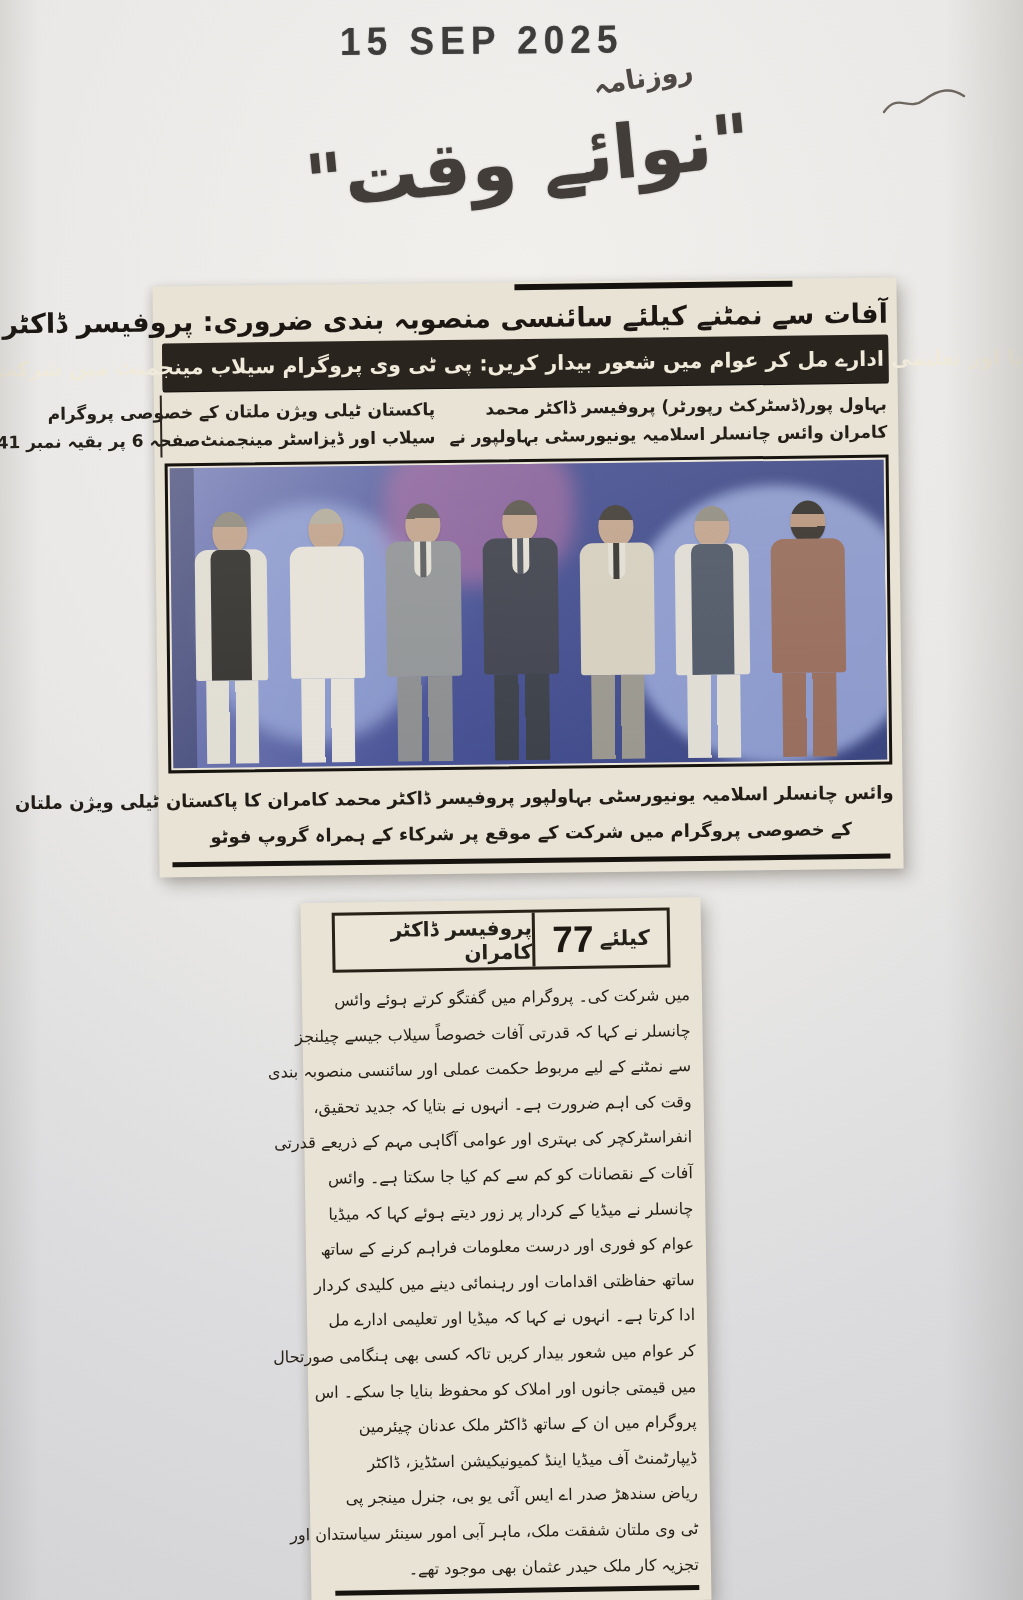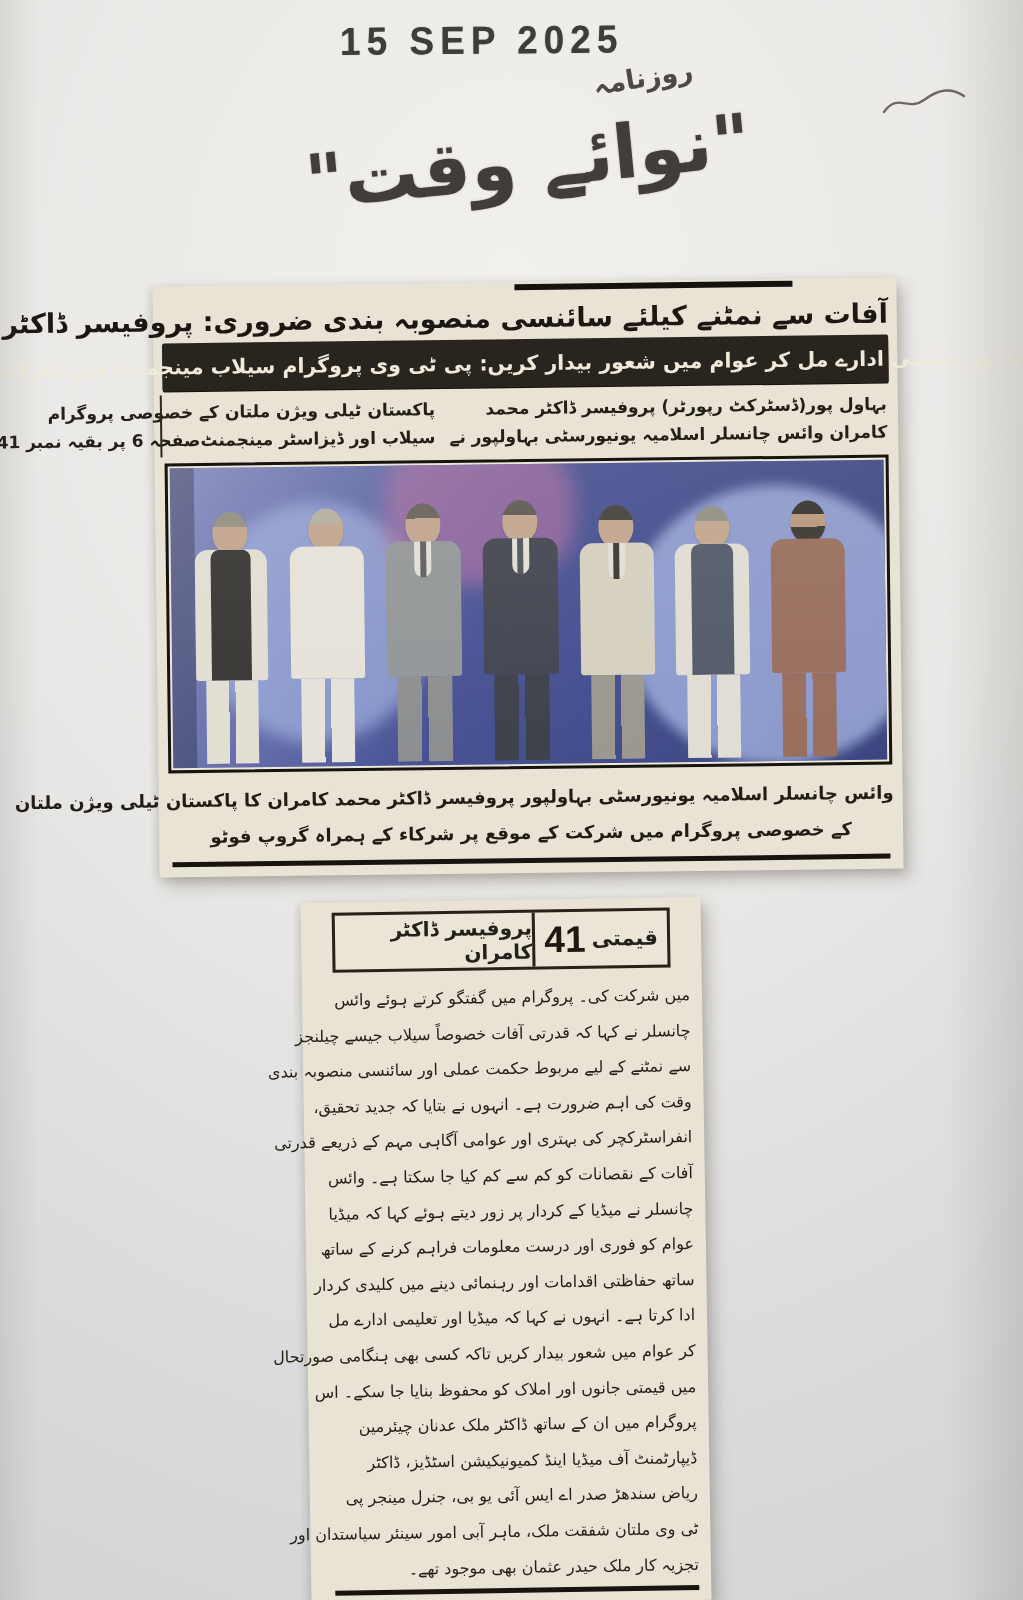--- a/index.html
+++ b/index.html
@@ -176,22 +176,22 @@
     <div class="caption" dir="rtl">
       <div>وائس چانسلر اسلامیہ یونیورسٹی بہاولپور پروفیسر ڈاکٹر محمد کامران کا پاکستان ٹیلی ویژن ملتان</div>
       <div>کے خصوصی پروگرام میں شرکت کے موقع پر شرکاء کے ہمراہ گروپ فوٹو</div>
     </div>
     <div class="caprule"></div>
   </section>
 
   <section class="clip clip2">
     <div class="contbox" dir="rtl">
       <div class="cbright">
-        <span class="lbl">قیمتی</span>
-        <span class="cbnum" dir="ltr">41</span>
+        <span class="lbl">کیلئے</span>
+        <span class="cbnum" dir="ltr">77</span>
       </div>
       <div class="cbleft">پروفیسر ڈاکٹر کامران</div>
     </div>
     <div class="body" dir="rtl">
       <div class="bline">میں شرکت کی۔ پروگرام میں گفتگو کرتے ہوئے وائس</div>
       <div class="bline">چانسلر نے کہا کہ قدرتی آفات خصوصاً سیلاب جیسے چیلنجز</div>
       <div class="bline">سے نمٹنے کے لیے مربوط حکمت عملی اور سائنسی منصوبہ بندی</div>
       <div class="bline">وقت کی اہم ضرورت ہے۔ انہوں نے بتایا کہ جدید تحقیق،</div>
       <div class="bline">انفراسٹرکچر کی بہتری اور عوامی آگاہی مہم کے ذریعے قدرتی</div>
       <div class="bline">آفات کے نقصانات کو کم سے کم کیا جا سکتا ہے۔ وائس</div>

